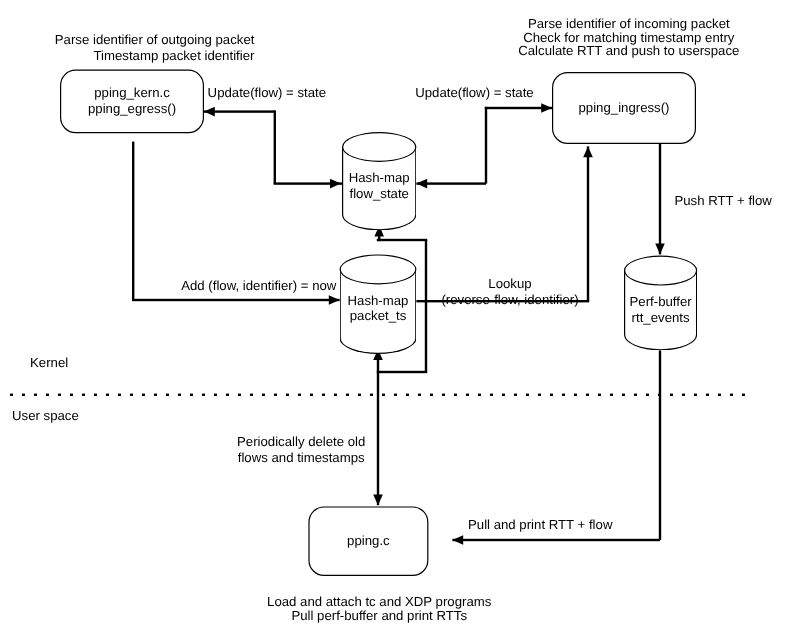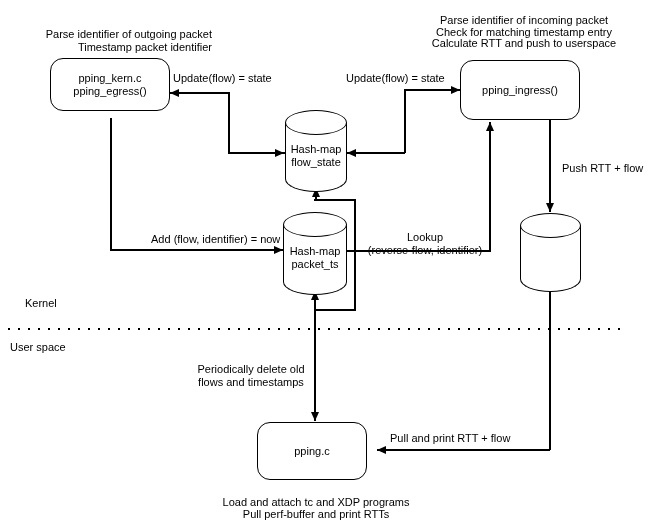--- a/index.html
+++ b/index.html
@@ -77,21 +77,21 @@
 
   <div class="node" style="left:50px;top:58px;width:120px;height:53px;">
     <div>pping_kern.c</div>
     <div>pping_egress()</div>
   </div>
 
   <div class="node" style="left:460px;top:60px;width:120px;height:60px;">
     <div>pping_ingress()</div>
   </div>
 
-  <div class="node" style="left:257px;top:422px;width:110px;height:58px;">
+  <div class="node" style="left:257px;top:422px;width:100px;height:58px;">
     <div>pping.c</div>
   </div>
 
   <div class="cyl" style="left:285px;top:110px;width:62px;height:82px;">
     <div class="cyl-body"></div>
     <div class="cyl-top"></div>
     <div class="cyl-label">
       <div>Hash-map</div>
       <div>flow_state</div>
     </div>
@@ -102,20 +102,24 @@
     <div class="cyl-top"></div>
     <div class="cyl-label">
       <div>Hash-map</div>
       <div>packet_ts</div>
     </div>
   </div>
 
   <div class="cyl" style="left:520px;top:213px;width:61px;height:79px;">
     <div class="cyl-body"></div>
     <div class="cyl-top"></div>
+    <div class="cyl-label">
+      <div>Perf-buffer</div>
+      <div>rtt_events</div>
+    </div>
   </div>
 
   <div class="lbl center" style="left:14px;top:16px;width:198px;text-align:right;">
     <div>Parse identifier of outgoing packet</div>
     <div>Timestamp packet identifier</div>
   </div>
 
   <div class="lbl center" style="left:419px;top:3px;width:210px;line-height:11.5px;">
     <div>Parse identifier of incoming packet</div>
     <div>Check for matching timestamp entry</div>

